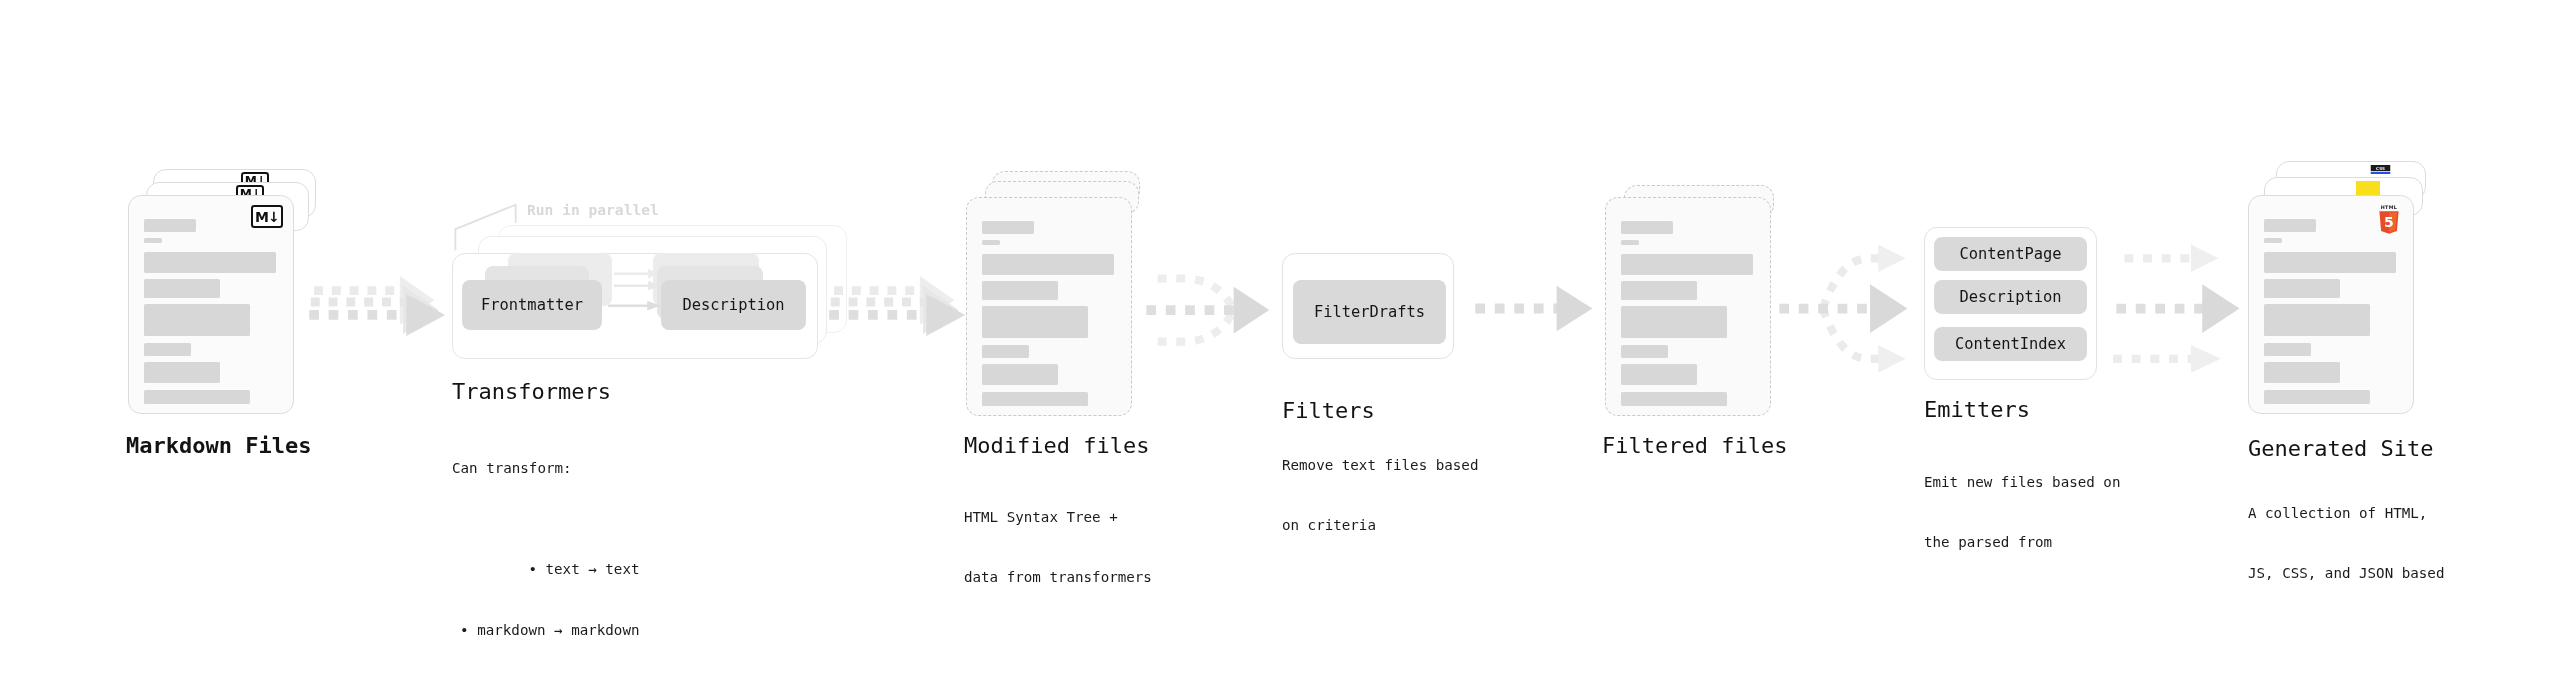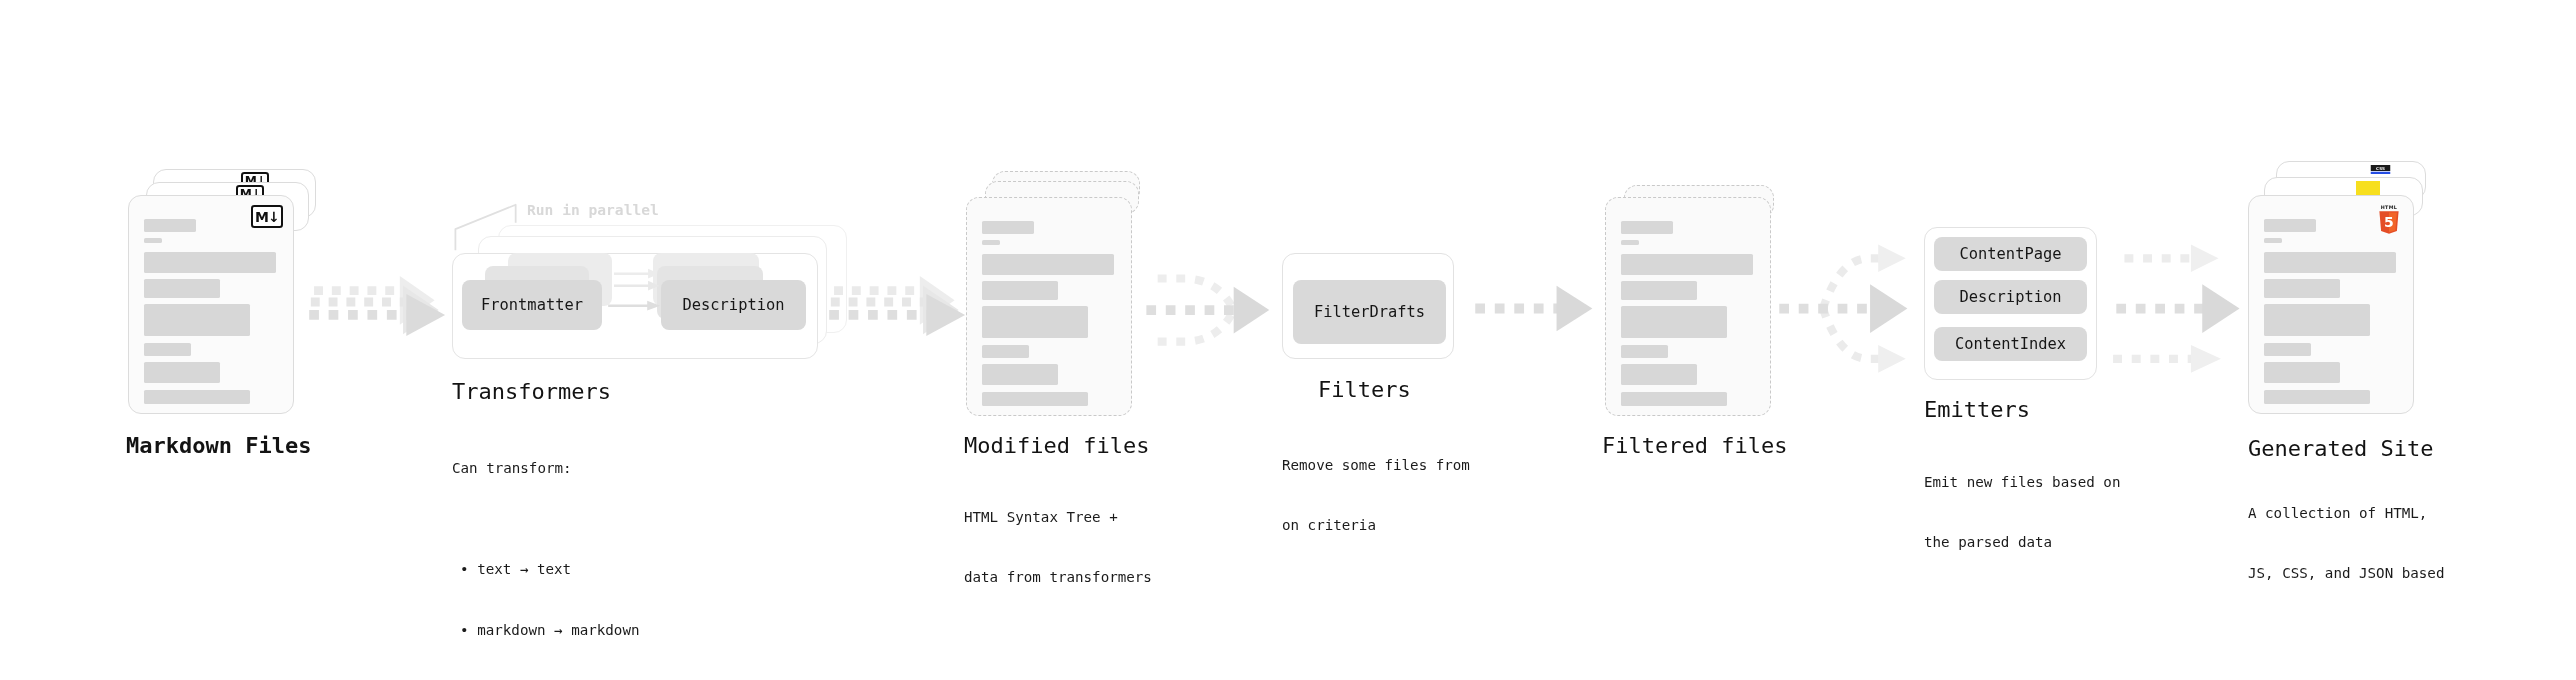--- a/index.html
+++ b/index.html
@@ -67,21 +67,21 @@
   }
   .chip.g1{background:#ececec;}
   .chip.g2{background:#e4e4e4;}
 
   .runlabel{
     position:absolute;font-family:"DejaVu Sans Mono","Liberation Mono",monospace;
     font-size:14.6px;color:#d8d8d8;white-space:nowrap;
   }
 
   .bullets{margin:0;padding:0;list-style:none;}
-  .bullets li{white-space:pre;}
+  .bullets li{white-space:pre;text-align:right;}
 </style>
 </head>
 <body>
 
 <div id="stage">
 
   <div class="abs">
 
     <div class="sheet" style="left:153px;top:169px;width:163px;height:49px;"></div>
     <div class="md-badge ghost" style="left:241px;top:172px;width:28px;height:18px;font-size:12.2px;overflow:hidden;">M↓</div>
@@ -216,23 +216,23 @@
     <line x1="10" y1="57" x2="122" y2="57" stroke="#dedede" stroke-width="12" stroke-dasharray="12 12"></line>
     <polygon points="118,28 162,57 118,86" fill="#d9d9d9"></polygon>
   </svg>
 
   <div class="abs">
     <div class="proc" style="left:1282px;top:253px;width:172px;height:106px;"></div>
     <div class="chip" style="left:1293px;top:280px;width:153px;height:64px;">
       <span>FilterDrafts</span>
     </div>
 
-    <div class="lbl-title abs" style="left:1282px;top:377px;margin-left:36px;">Filters</div>
+    <div class="lbl-title abs" style="left:1282px;top:398px;">Filters</div>
     <div class="abs lbl-sub" style="left:1282px;top:414px;">
-      <div>Remove some files from</div>
+      <div>Remove text files based</div>
       <div>on criteria</div>
     </div>
   </div>
 
   <svg class="abs" style="left:1472px;top:280px;" width="122" height="57" viewBox="0 0 150 70">
     <line x1="4" y1="35" x2="108" y2="35" stroke="#dedede" stroke-width="12" stroke-dasharray="12 12"></line>
     <polygon points="104,7 148,35 104,63" fill="#d9d9d9"></polygon>
   </svg>
 
   <div class="abs">
@@ -272,21 +272,21 @@
     <div class="chip" style="left:1934px;top:280px;width:153px;height:34px;">
       <span>Description</span>
     </div>
     <div class="chip" style="left:1934px;top:327px;width:153px;height:34px;">
       <span>ContentIndex</span>
     </div>
 
     <div class="lbl-title abs" style="left:1924px;top:397px;">Emitters</div>
     <div class="abs lbl-sub" style="left:1924px;top:431px;">
       <div>Emit new files based on</div>
-      <div>the parsed data</div>
+      <div>the parsed from</div>
     </div>
   </div>
 
   <svg class="abs" style="left:2113px;top:234px;" width="138" height="150" viewBox="0 0 170 185">
     <line x1="14" y1="30" x2="100" y2="30" stroke="#ececec" stroke-width="10" stroke-dasharray="11 12"></line>
     <polygon points="96,13 130,30 96,47" fill="#efefef"></polygon>
     <line x1="4" y1="92" x2="112" y2="92" stroke="#dedede" stroke-width="12" stroke-dasharray="12 12"></line>
     <polygon points="110,62 156,92 110,122" fill="#d9d9d9"></polygon>
     <line x1="0" y1="154" x2="100" y2="154" stroke="#ececec" stroke-width="10" stroke-dasharray="11 12"></line>
     <polygon points="96,137 133,154 96,171" fill="#efefef"></polygon>

